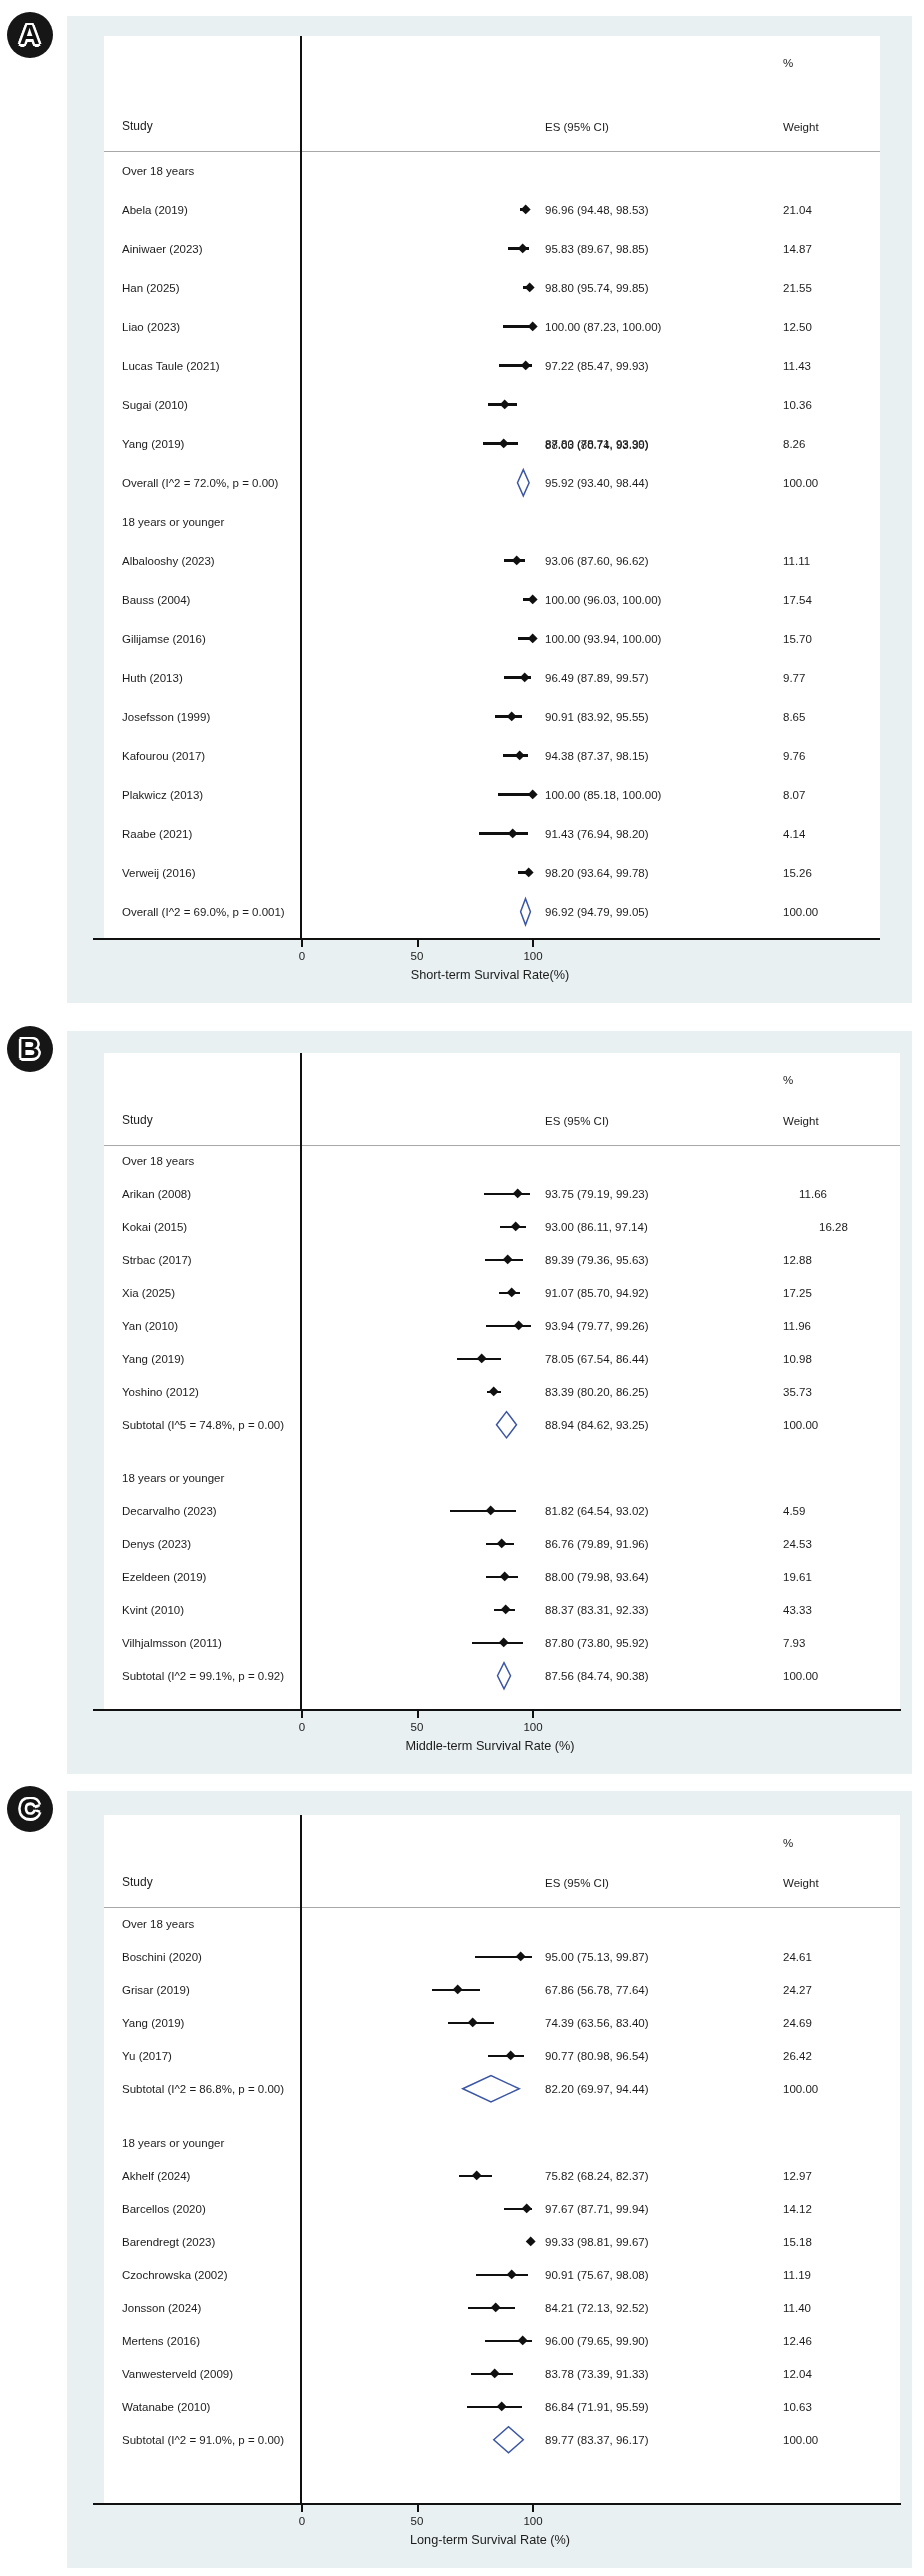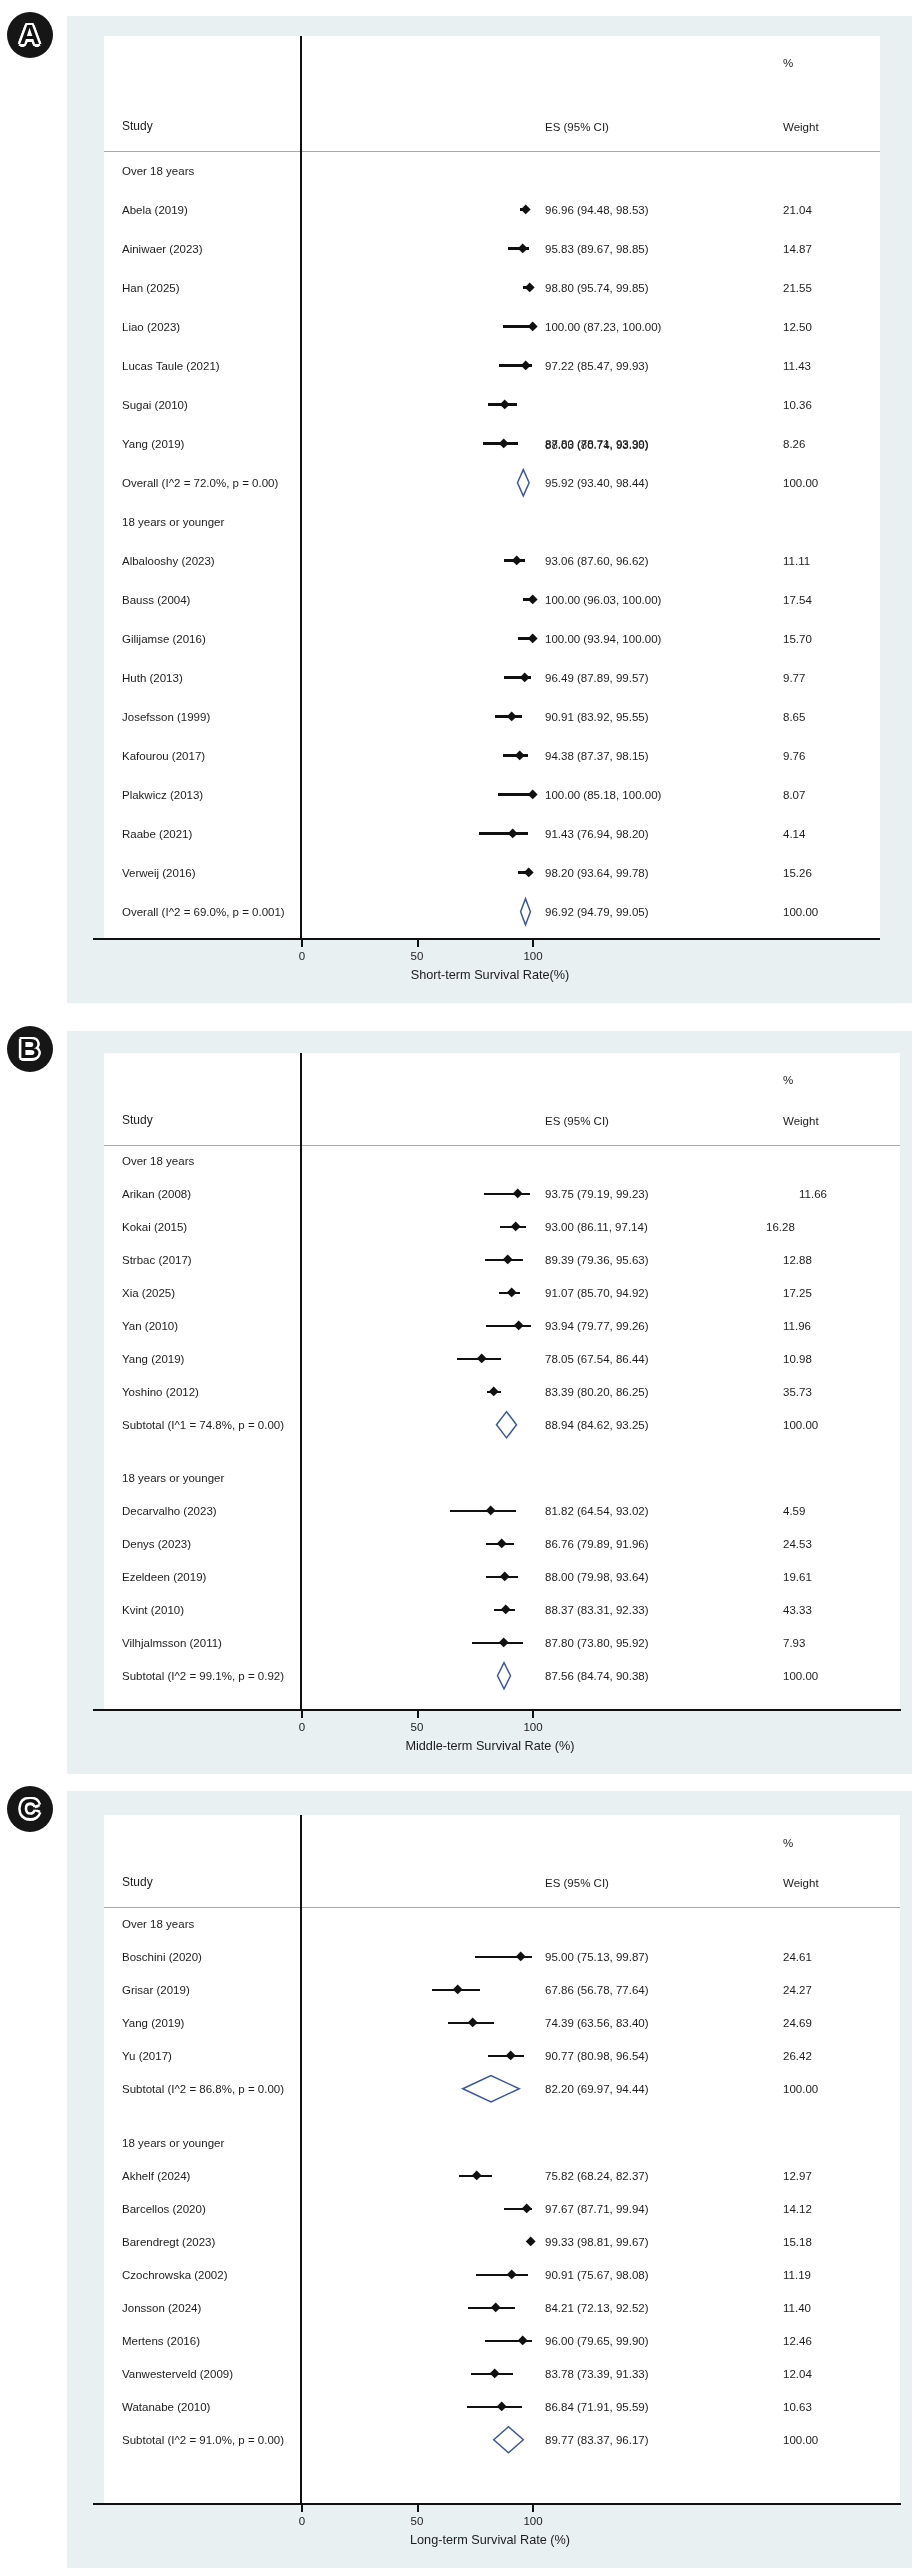--- a/index.html
+++ b/index.html
@@ -224,21 +224,21 @@
             <div class="ci" style="left: 380px; width: 46px;"></div>
             <div class="pt" style="left: 410px;"></div>
             <span class="es" style="left: 441px;">93.75 (79.19, 99.23)</span>
             <span class="wt" style="left: 679px; margin-left: 16px;">11.66</span>
           </div>
           <div class="frow" style="height: 33px;">
             <span class="slabel">Kokai (2015)</span>
             <div class="ci" style="left: 396px; width: 25.5px;"></div>
             <div class="pt" style="left: 408px;"></div>
             <span class="es" style="left: 441px;">93.00 (86.11, 97.14)</span>
-            <span class="wt" style="left: 662px;">16.28</span>
+            <span class="wt" style="left: 715px;">16.28</span>
           </div>
           <div class="frow" style="height: 33px;">
             <span class="slabel">Strbac (2017)</span>
             <div class="ci" style="left: 381px; width: 38px;"></div>
             <div class="pt" style="left: 400px;"></div>
             <span class="es" style="left: 441px;">89.39 (79.36, 95.63)</span>
             <span class="wt" style="left: 679px;">12.88</span>
           </div>
           <div class="frow" style="height: 33px;">
             <span class="slabel">Xia (2025)</span>
@@ -262,21 +262,21 @@
             <span class="wt" style="left: 679px;">10.98</span>
           </div>
           <div class="frow" style="height: 33px;">
             <span class="slabel">Yoshino (2012)</span>
             <div class="ci" style="left: 383px; width: 14px;"></div>
             <div class="pt" style="left: 386px;"></div>
             <span class="es" style="left: 441px;">83.39 (80.20, 86.25)</span>
             <span class="wt" style="left: 679px;">35.73</span>
           </div>
           <div class="frow" style="height: 33px;">
-            <span class="slabel">Subtotal  (I^1 = 74.8%, p = 0.00)</span>
+            <span class="slabel">Subtotal  (I^5 = 74.8%, p = 0.00)</span>
             <svg class="pdiamond" width="25" height="29.5" style="left: 390px;" viewBox="0 0 30.3281 36">
               <polygon points="3,18 15.182399999999973,2 27.336599999999976,18 15.182399999999973,34" fill="none" stroke="#3a55a4" stroke-width="1.8"></polygon>
             </svg>
             <span class="es" style="left: 441px;">88.94 (84.62, 93.25)</span>
             <span class="wt" style="left: 679px;">100.00</span>
           </div>
           <div class="frow" style="height: 19.7px;"></div>
           <div class="frow" style="height: 33px;">
             <span class="slabel">18 years or younger</span>
           </div>

